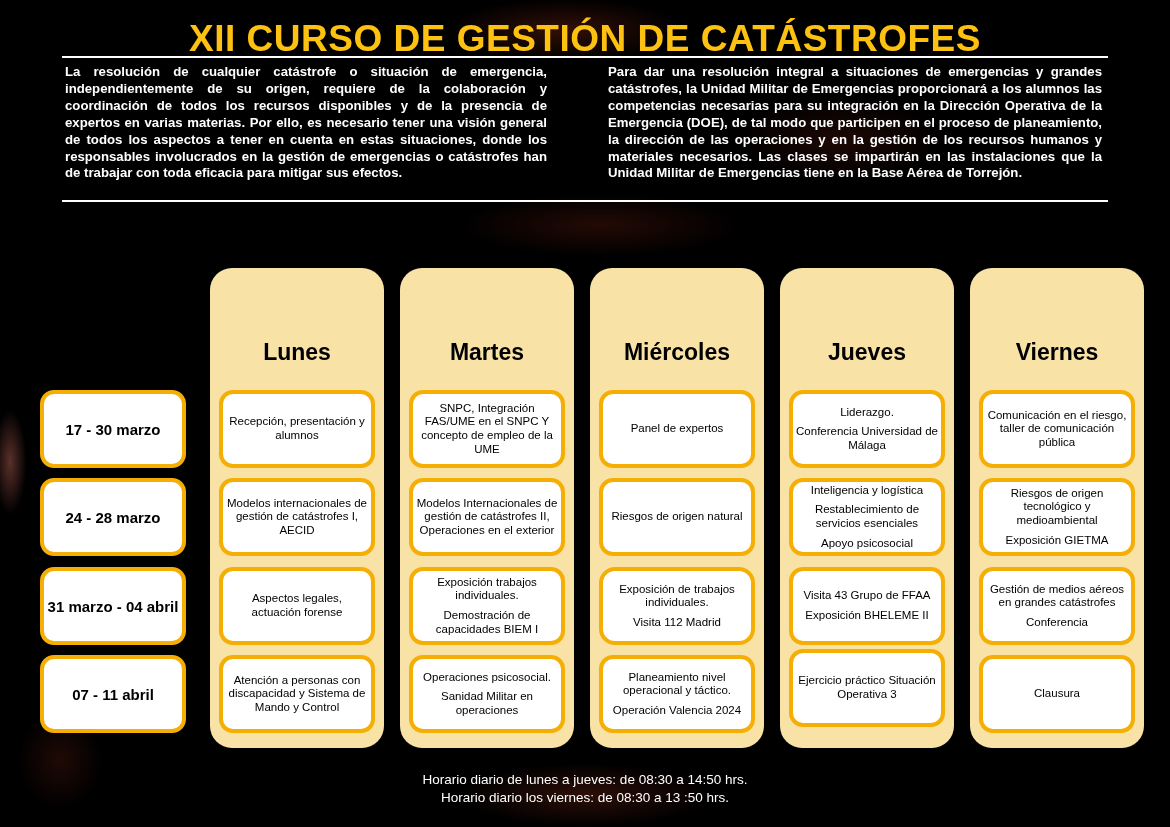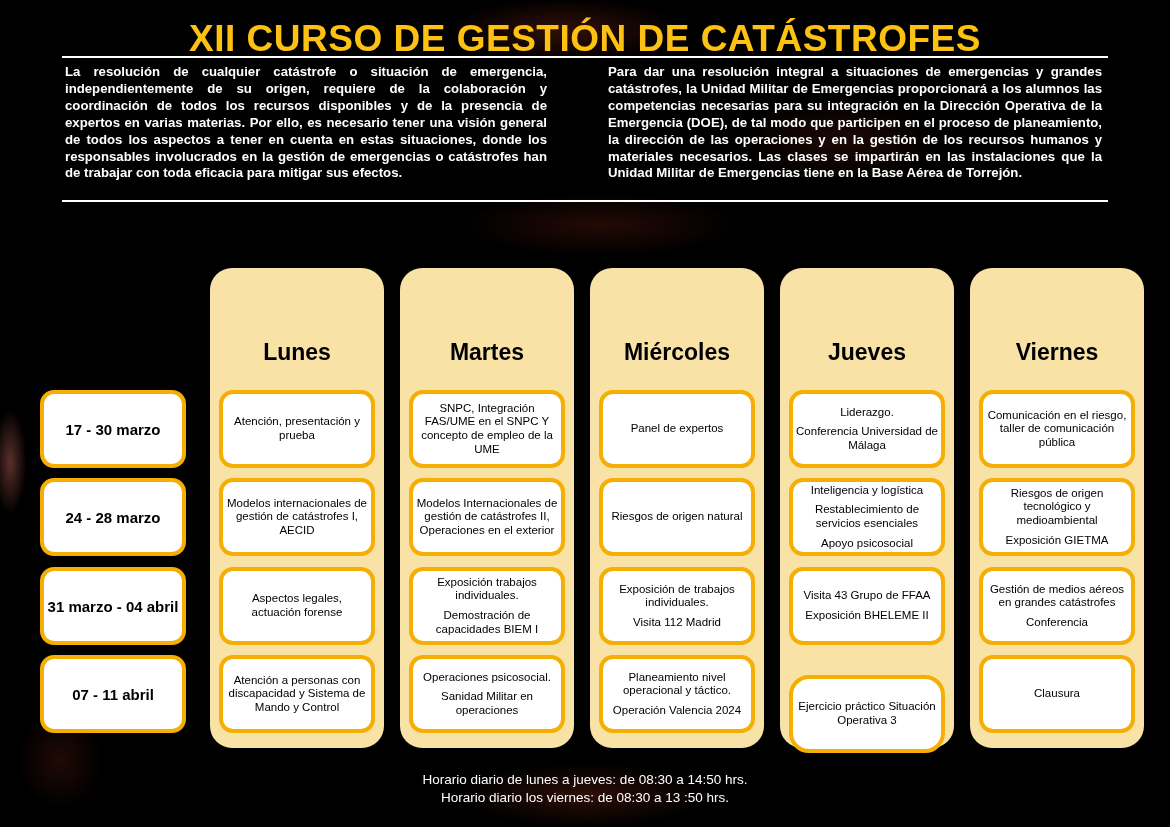--- a/index.html
+++ b/index.html
@@ -75,21 +75,21 @@
     <div>Horario diario de lunes a jueves: de 08:30 a 14:50 hrs.</div>
     <div>Horario diario los viernes: de 08:30 a 13 :50 hrs.</div>
   </div>
 <div class="week-box" style="top: 390px;">17 - 30 marzo</div>
     <div class="week-box" style="top: 478px;">24 - 28 marzo</div>
     <div class="week-box" style="top: 567px;">31 marzo - 04 abril</div>
     <div class="week-box" style="top: 655px;">07 - 11 abril</div>
     <div class="day-column" style="left: 210px;">
       <div class="day-header">Lunes</div>
       <div class="cell" style="top: 122px;">
-        <p>Atención, presentación y prueba</p>
+        <p>Recepción, presentación y alumnos</p>
       </div>
       <div class="cell" style="top: 210px;">
         <p>Modelos internacionales de gestión de catástrofes I, AECID</p>
       </div>
       <div class="cell" style="top: 299px;">
         <p>Aspectos legales, actuación forense</p>
       </div>
       <div class="cell" style="top: 387px;">
         <p>Atención a personas con discapacidad y Sistema de Mando y Control</p>
       </div>
@@ -112,21 +112,21 @@
       </div>
     </div>
     <div class="day-column" style="left: 590px;">
       <div class="day-header">Miércoles</div>
       <div class="cell" style="top: 122px;">
         <p>Panel de expertos</p>
       </div>
       <div class="cell" style="top: 210px;">
         <p>Riesgos de origen natural</p>
       </div>
-      <div class="cell" style="top: 299px;">
+      <div class="cell" style="top: 299px; border-radius: 16px;">
         <p>Exposición de trabajos individuales.</p>
         <p>Visita 112 Madrid</p>
       </div>
       <div class="cell" style="top: 387px;">
         <p>Planeamiento nivel operacional  y táctico.</p>
         <p>Operación Valencia 2024</p>
       </div>
     </div>
     <div class="day-column" style="left: 780px;">
       <div class="day-header">Jueves</div>
@@ -136,21 +136,21 @@
       </div>
       <div class="cell" style="top: 210px;">
         <p>Inteligencia y logística</p>
         <p>Restablecimiento de servicios esenciales</p>
         <p>Apoyo psicosocial</p>
       </div>
       <div class="cell" style="top: 299px;">
         <p>Visita 43 Grupo de FFAA</p>
         <p>Exposición BHELEME II</p>
       </div>
-      <div class="cell" style="top: 407px; border-radius: 20px;">
+      <div class="cell" style="top: 381px;">
         <p>Ejercicio práctico Situación Operativa 3</p>
       </div>
     </div>
     <div class="day-column" style="left: 970px;">
       <div class="day-header">Viernes</div>
       <div class="cell" style="top: 122px;">
         <p>Comunicación en el riesgo, taller de comunicación pública</p>
       </div>
       <div class="cell" style="top: 210px;">
         <p>Riesgos de origen tecnológico y medioambiental</p>

